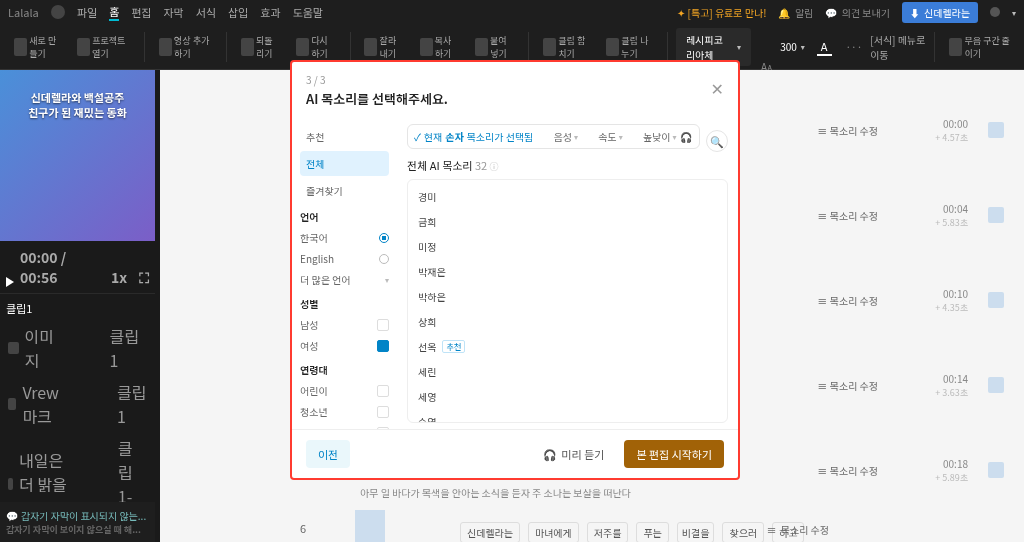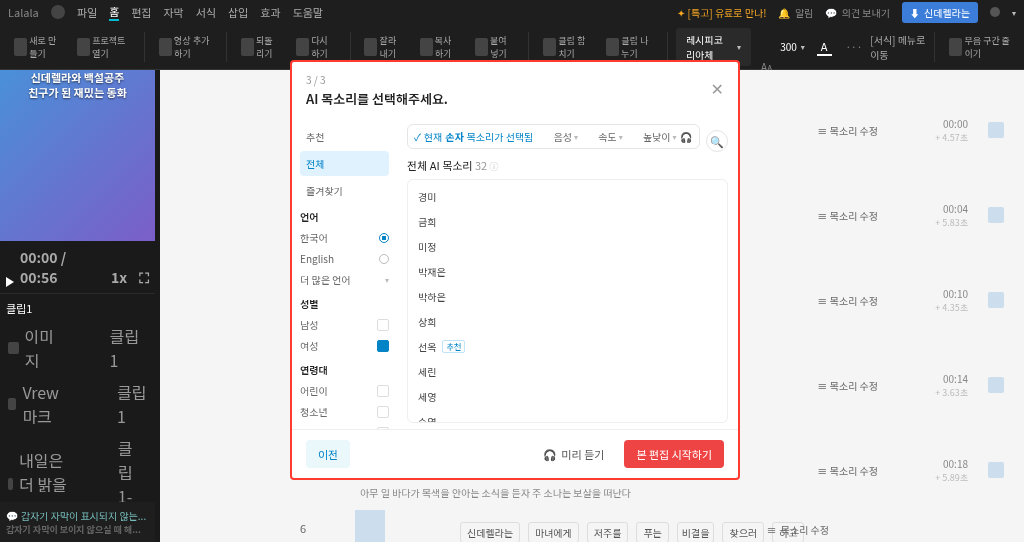--- a/index.html
+++ b/index.html
@@ -20,21 +20,21 @@
 
 .toolbar { height: 46px; background: #1e1e1e; border-bottom: 1px solid #333; display: flex; align-items: center; padding: 0 8px; gap: 4px; }
 .tool-btn { display: flex; flex-direction: row; align-items: center; justify-content: center; gap: 2px; padding: 2px 6px; color: #aaa; font-size: 9px; cursor: pointer; }
 .tool-btn .icon { width: 18px; height: 18px; background: #444; border-radius: 2px; }
 .tool-sep { width: 1px; height: 30px; background: #333; margin: 0 4px; }
 .font-select { background: #2a2a2a; color: #fff; padding: 4px 10px; border-radius: 3px; font-size: 10px; display: flex; align-items: center; gap: 6px; }
 
 
 .left-panel { position: absolute; left: 0; top: 70px; width: 155px; bottom: 0; background: #1a1a1a; display: flex; flex-direction: column; }
 .preview { width: 155px; height: 190px; background: linear-gradient(135deg,#4a90d9,#7b5ec7); position: relative; }
-.preview-title { position: absolute; top: 0; width: 100%; text-align: center; color: #fff; font-size: 11px; font-weight: bold; text-shadow: 0 1px 2px rgba(0,0,0,0.6); line-height: 1.4; }
+.preview-title { position: absolute; top: 20px; width: 100%; text-align: center; color: #fff; font-size: 11px; font-weight: bold; text-shadow: 0 1px 2px rgba(0,0,0,0.6); line-height: 1.4; }
 .playbar { padding: 6px; display: flex; align-items: flex-end; gap: 6px; color: #aaa; font-size: 14px; font-weight: bold; }
 .playbar .progress { flex: 1; height: 3px; background: #333; }
 .play-btn { width: 0; height: 0; border-left: 8px solid #fff; border-top: 5px solid transparent; border-bottom: 5px solid transparent; }
 .clip-section { padding: 6px; border-top: 1px solid #2a2a2a; }
 .clip-title { font-size: 11px; color: #fff; margin-bottom: 4px; }
 .clip-row { display: flex; align-items: center; justify-content: flex-start; padding: 4px 2px; color: #999; font-size: 16px; gap: 46px; }
 .clip-icon { width: 12px; height: 12px; background: #444; border-radius: 2px; }
 .clip-row .left-g { display: flex; align-items: center; gap: 6px; }
 .helper-bar { position: absolute; bottom: 0; left: 0; right: 0; padding: 6px; font-size: 10px; color: #7bb; background: #1e1e1e; }
 .helper-sub { color: #666; font-size: 9px; font-weight: bold; }
@@ -68,21 +68,21 @@
 .list-title { font-size: 11px; color: #222; margin-bottom: 6px; }
 .list-title .count { color: #999; }
 .voice-list { flex: 1; border: 1px solid #eee; border-radius: 6px; padding: 4px 8px; overflow-y: auto; }
 .voice-item { padding: 5px 2px; font-size: 10px; color: #444; display: flex; align-items: center; gap: 6px; cursor: pointer; }
 .voice-item .badge { font-size: 8px; color: #0284c7; border: 1px solid #bfe3f7; padding: 0 3px; border-radius: 2px; }
 
 .modal-footer { padding: 10px 14px; display: flex; align-items: center; gap: 8px; border-top: 1px solid #eee; }
 .btn-flat { padding: 6px 12px; border-radius: 4px; font-size: 11px; cursor: pointer; }
 .btn-prev { background: #eaf7fb; color: #0284c7; }
 .btn-listen { color: #555; display:flex; gap:4px; align-items:center; margin-left: auto; }
-.btn-start { background: #ef4444; color: #fff; }
+.btn-start { background: #a16207; color: #fff; }
 
 .chev { font-size: 8px; color: #bbb; }
 </style>
 </head>
 <body>
 
 <div class="topbar">
   <span class="brand">Lalala</span>
   <span class="avatar-circle"></span>
   <span class="menu-item">파일</span>

